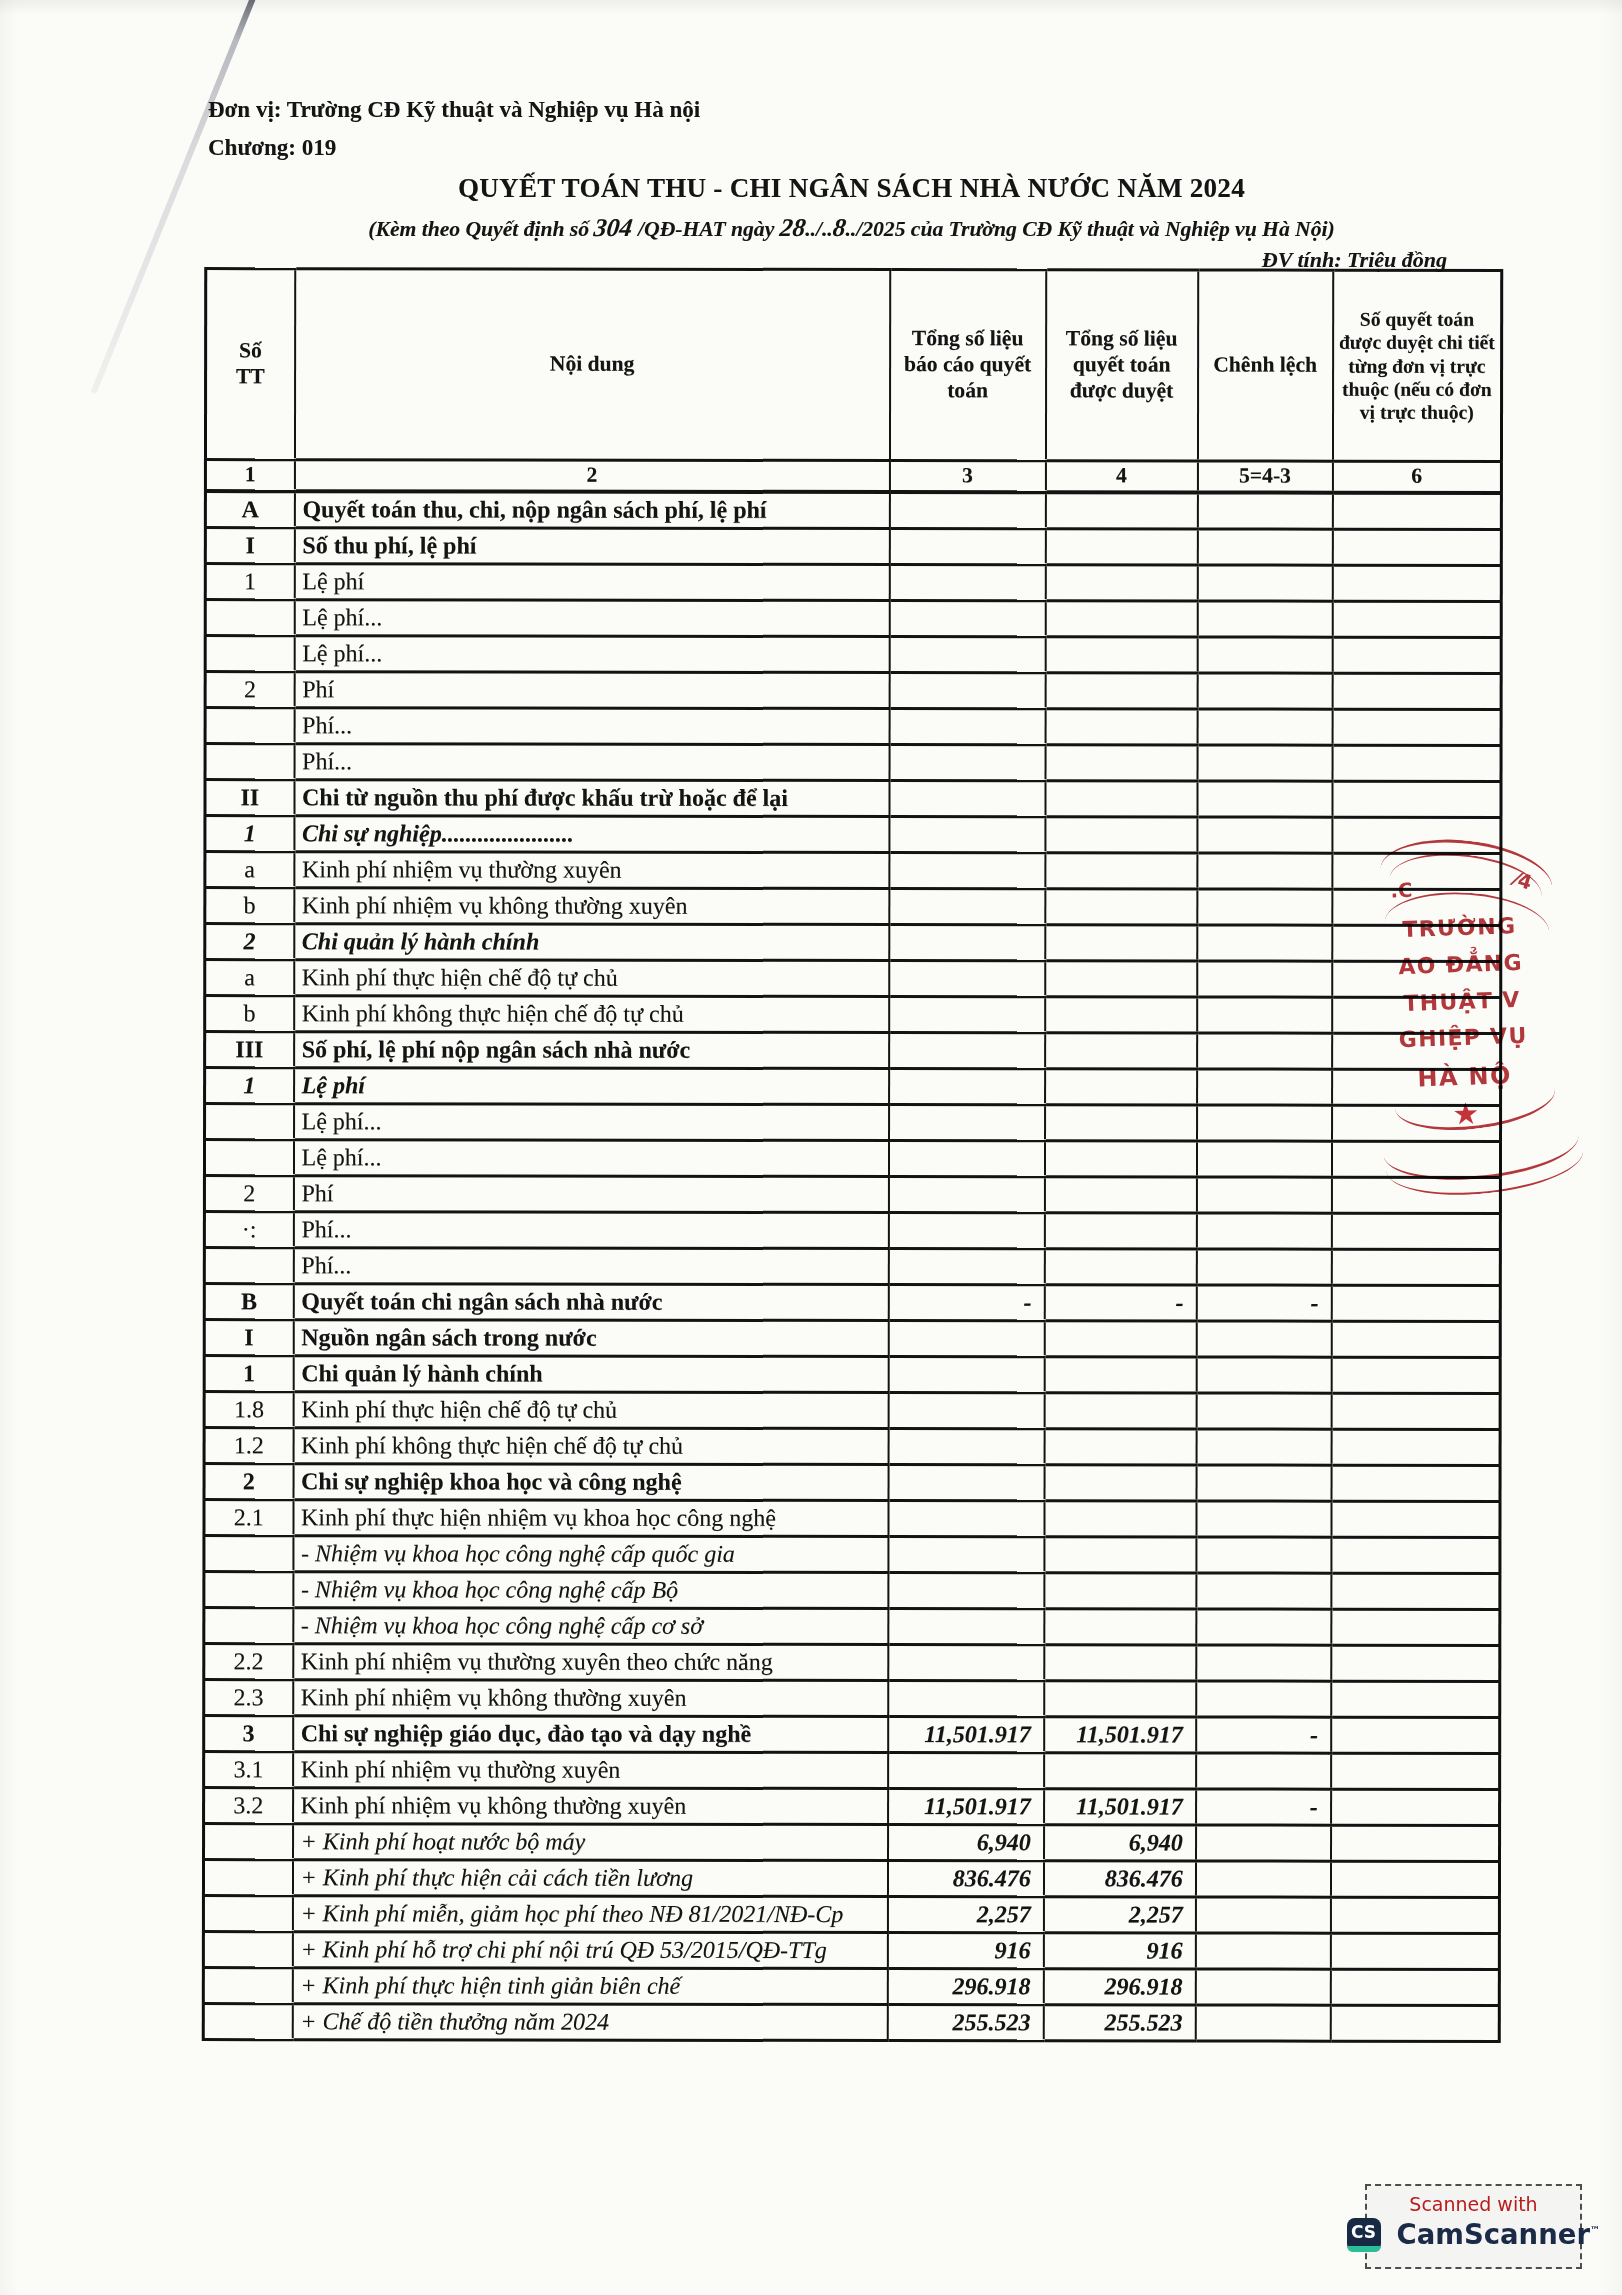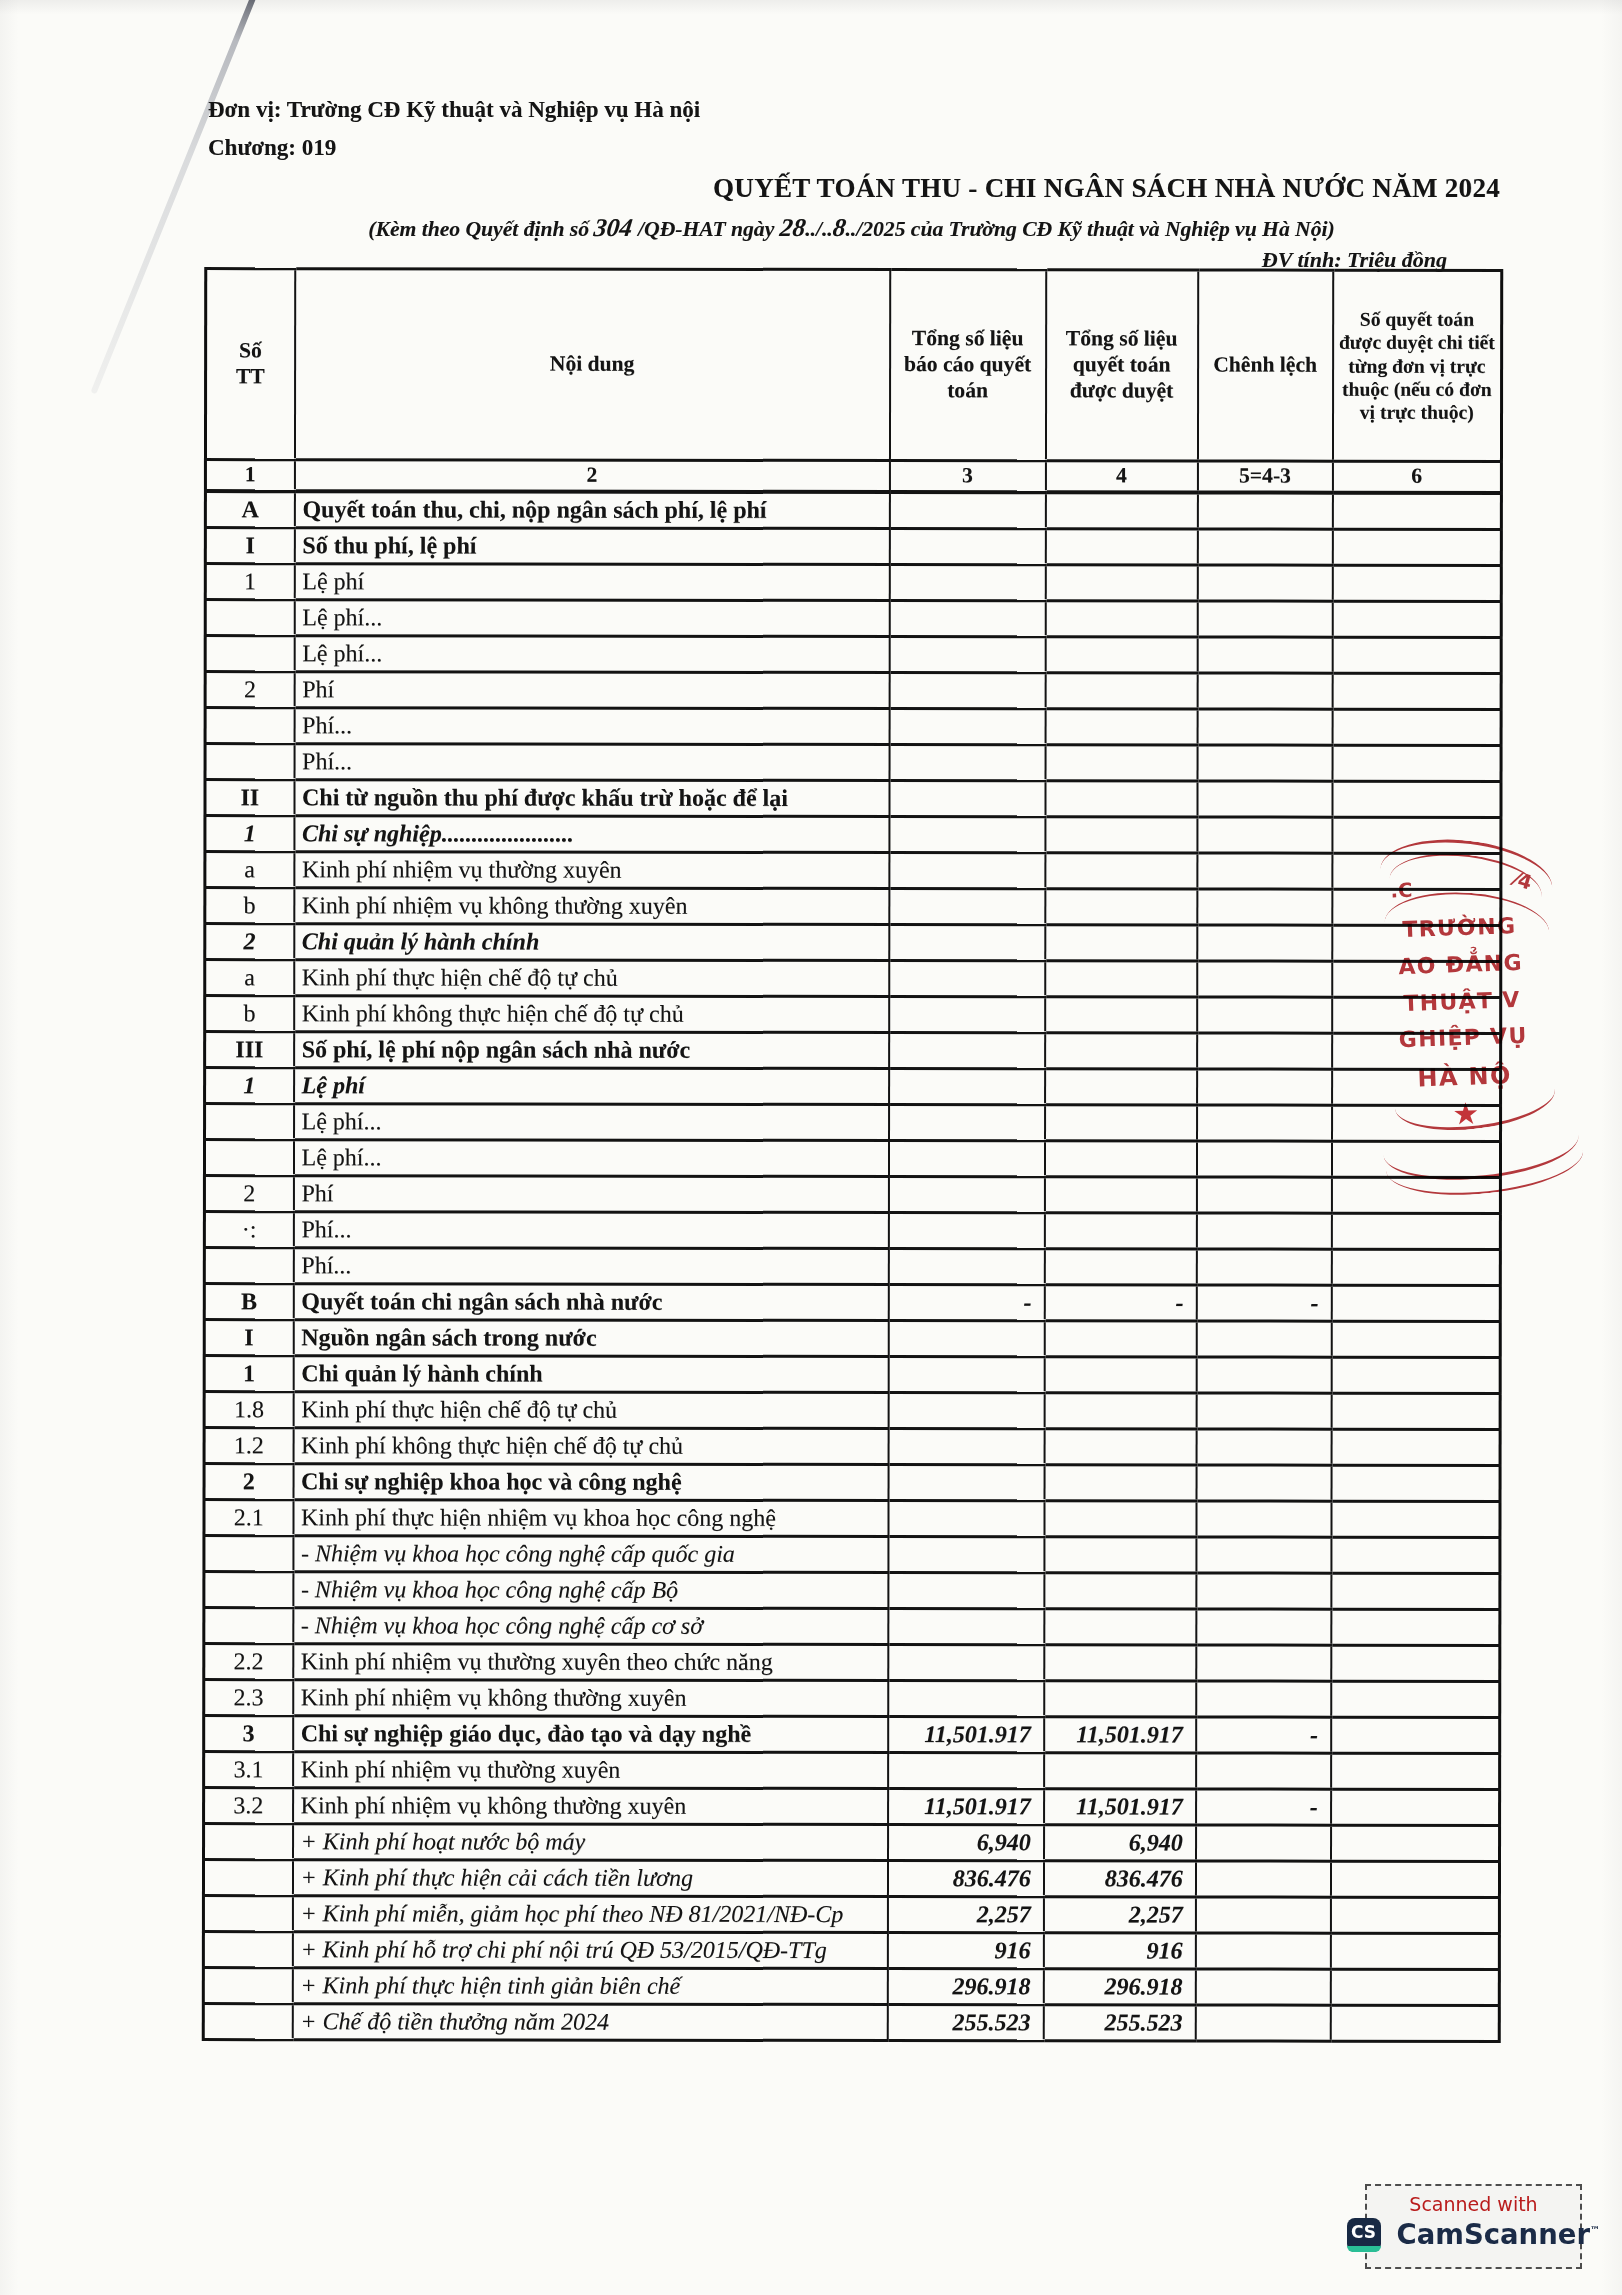--- a/index.html
+++ b/index.html
@@ -23,21 +23,21 @@
     position:absolute;left:254px;top:-11.8px;width:5.9px;height:437px;
     transform:rotate(22deg);transform-origin:top center;border-radius:3.9px;
     background:linear-gradient(to bottom,
       rgba(40,44,58,0.78) 0%, rgba(80,86,104,0.40) 13%,
       rgba(112,118,134,0.24) 42%, rgba(138,142,154,0.10) 100%);
   }
 
   
   .unit-line{position:absolute;left:208px;top:97px;font-weight:bold;font-size:23px;}
   .chapter-line{position:absolute;left:208px;top:135px;font-weight:bold;font-size:23px;}
-  .doc-title{position:absolute;left:203px;top:173px;width:1297px;text-align:right;
+  .doc-title{position:absolute;left:203px;top:173px;width:1297px;text-align:center;
     font-weight:bold;font-size:27px;letter-spacing:0.3px;font-family:Liberation Serif, serif;}
   .doc-subtitle{position:absolute;left:203px;top:213px;width:1297px;text-align:center;
     font-style:italic;font-weight:bold;font-size:21.6px;}
   .hand{display:inline-block;transform:skewX(-7deg);font-size:1.18em;font-weight:bold;}
   .dv-note{position:absolute;right:175px;top:247px;font-style:italic;font-weight:bold;font-size:22px;}
   .unit-line,.chapter-line,.doc-title,.doc-subtitle,.dv-note,td,th{
     text-shadow:0.3px 0.3px 0 rgba(20,20,20,0.32);
   }
 
   

